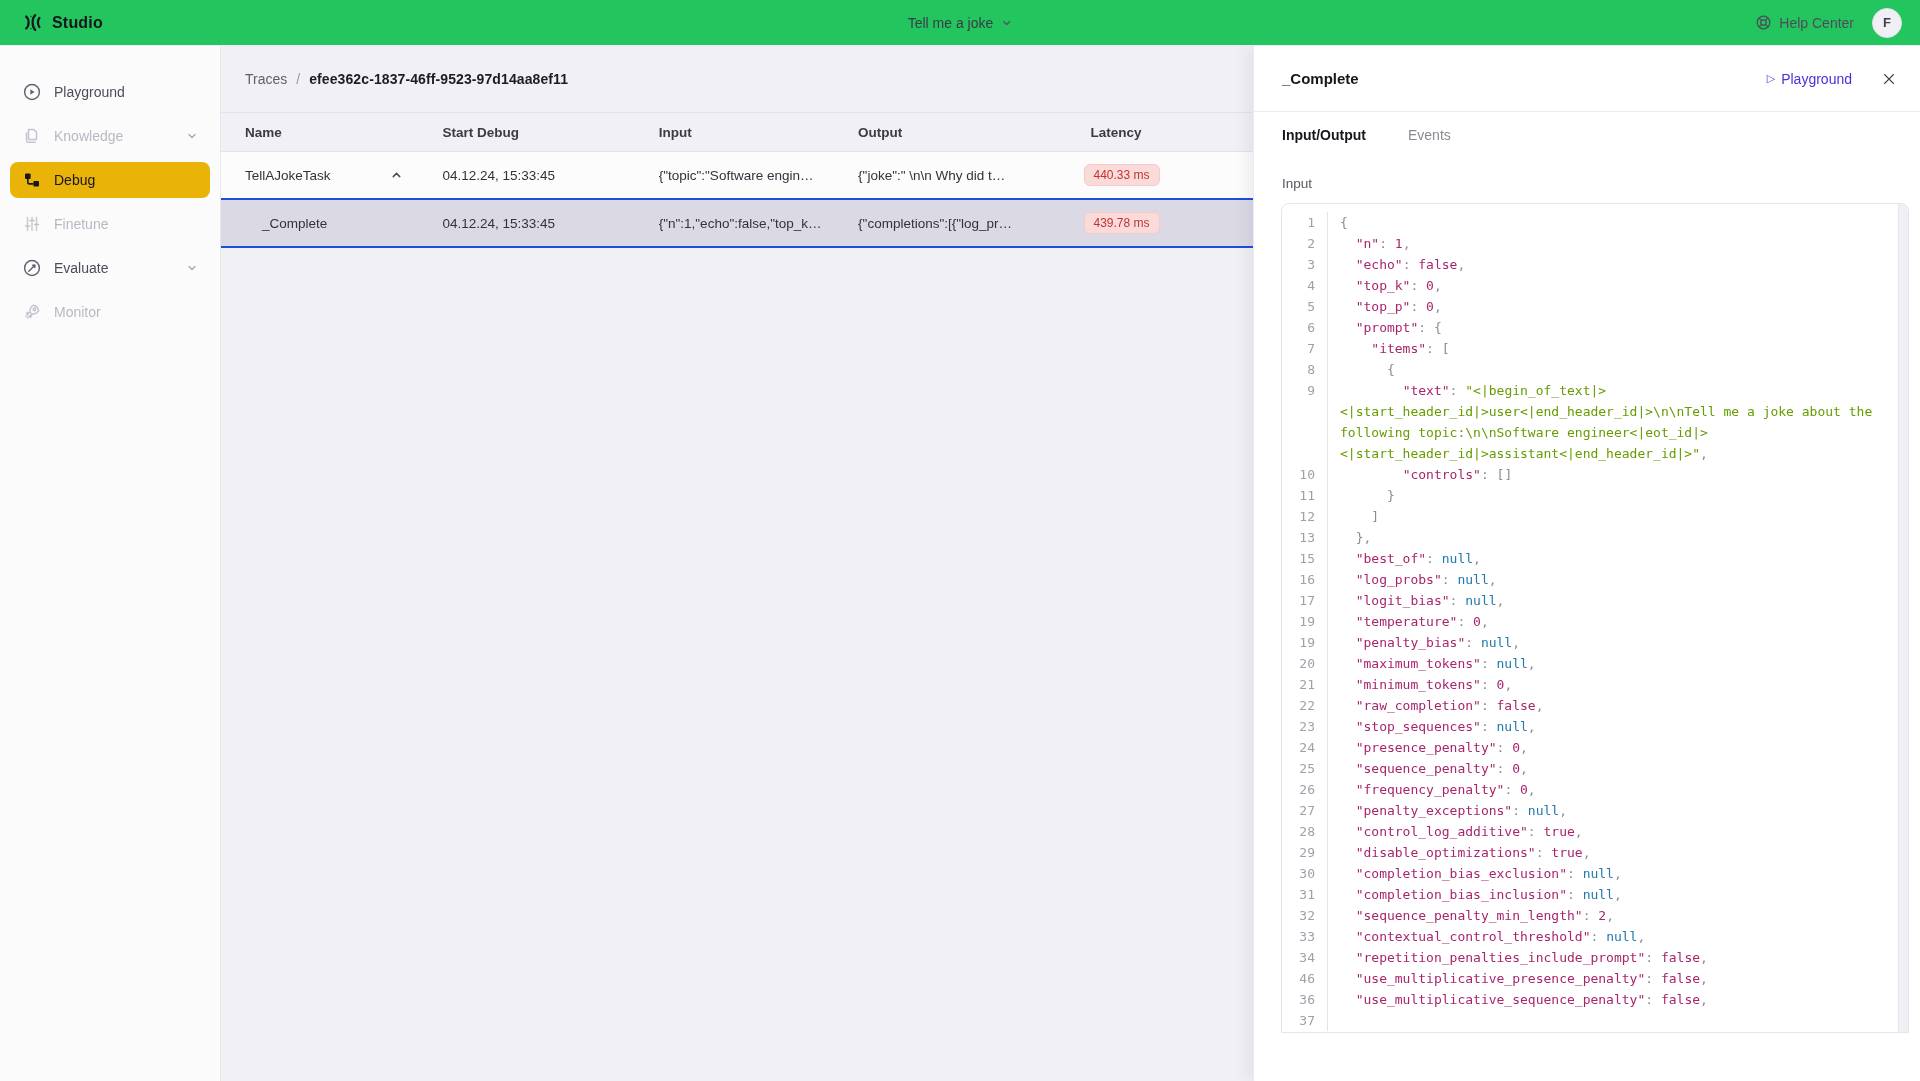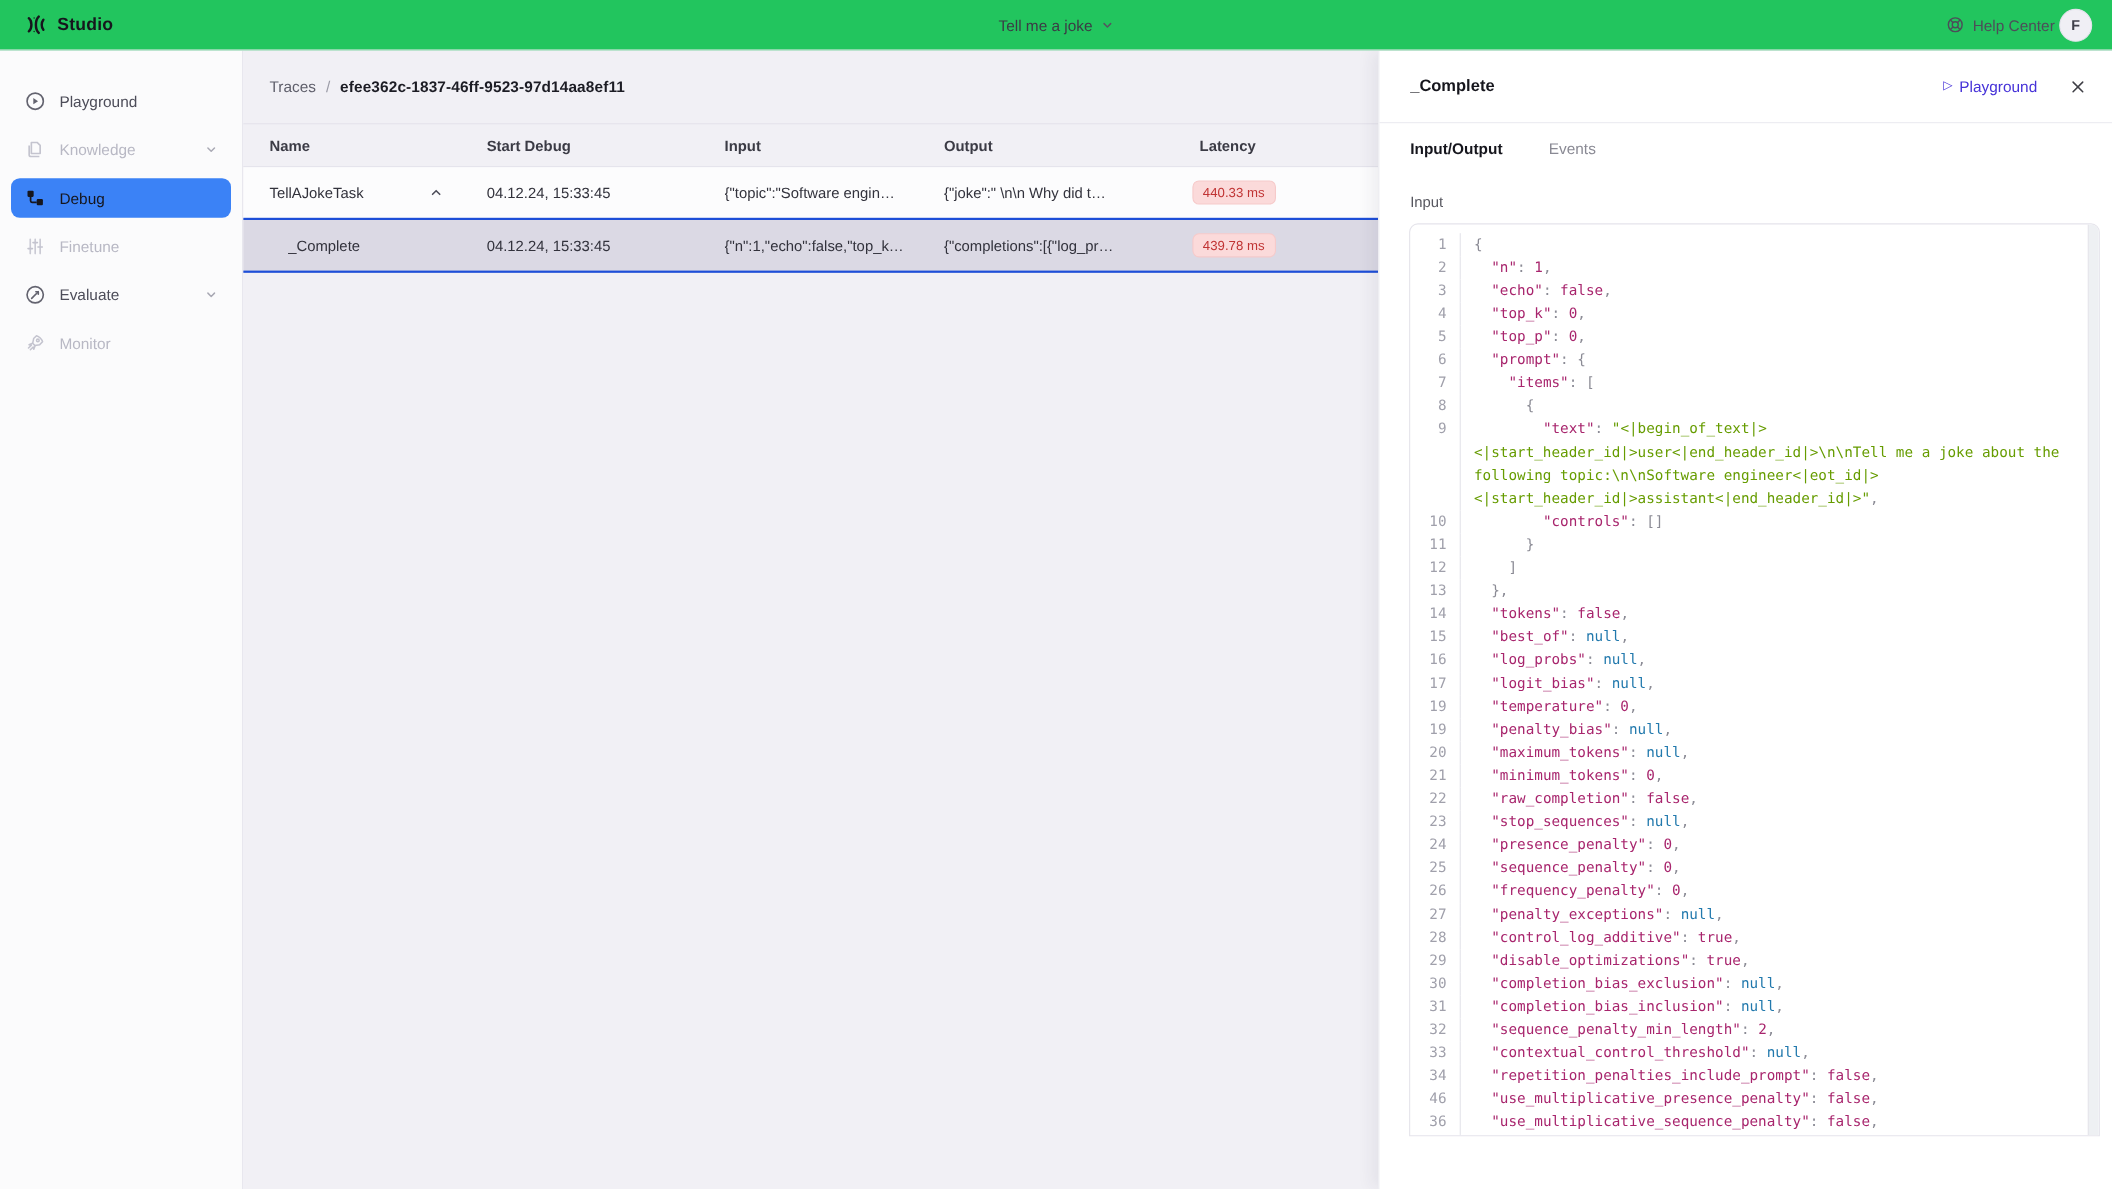--- a/index.html
+++ b/index.html
@@ -17,21 +17,21 @@
     background:#22c55e; border-bottom:1px solid #ececf2;
     display:flex; align-items:center; z-index:30;
   }
   .brand { display:flex; align-items:center; gap:9px; padding-left:22px; }
   .brand-name { font-size:16px; font-weight:700; color:#16161d; letter-spacing:.2px; }
   .ws-select {
     position:absolute; left:50%; transform:translateX(-50%);
     display:flex; align-items:center; gap:7px; cursor:pointer;
   }
   .ws-select span { font-size:14px; color:#3b3b45; font-weight:400; }
-  .topbar-right { margin-left:auto; display:flex; align-items:center; gap:4px; padding-right:18px; }
+  .topbar-right { margin-left:auto; display:flex; align-items:center; gap:18px; padding-right:18px; }
   .help { display:flex; align-items:center; gap:7px; cursor:pointer; }
   .help span { font-size:14px; color:#4d4d59; font-weight:500; }
   .avatar {
     width:30px; height:30px; border-radius:50%; background:#f0eff5;
     border:1px solid #e4e3ec; display:flex; align-items:center; justify-content:center;
     font-size:13px; font-weight:600; color:#3f3f4a; cursor:pointer;
   }
 
   
   .sidebar {
@@ -40,21 +40,21 @@
   }
   .side-item {
     height:36px; margin-bottom:8px; border-radius:8px;
     display:flex; align-items:center; gap:12px; padding:0 12px; cursor:pointer;
   }
   .side-item .lbl { font-size:14px; font-weight:500; flex:1; }
   .side-item.normal  { color:#4d4d59; }
   .side-item.normal .ic { color:#63636f; }
   .side-item.disabled { color:#b8b8c4; }
   .side-item.disabled .ic { color:#c4c4cf; }
-  .side-item.active { background:#3b82f6; color:#16161d; }
+  .side-item.active { background:#eab308; color:#16161d; }
   .side-item.active .ic { color:#16161d; }
   .side-item .chev { color:#a9a9b4; }
 
   
   .main { position:absolute; top:46px; left:221px; width:1032px; bottom:0; background:#f1f0f5; overflow:hidden; }
   .breadcrumb { height:66px; display:flex; align-items:center; padding-left:24px; gap:9px; font-size:14px; }
   .bc-root { color:#5f5f6b; cursor:pointer; }
   .bc-sep  { color:#9b9ba6; }
   .bc-cur  { color:#1c1c24; font-weight:600; letter-spacing:.1px; }
 
@@ -341,24 +341,20 @@
         </div>
         <div class="codeline">
           <span class="lnum">12</span>
           <span class="lcode"><span class="tok-p">    ]</span></span>
         </div>
         <div class="codeline">
           <span class="lnum">13</span>
           <span class="lcode"><span class="tok-p">  },</span></span>
         </div>
         <div class="codeline">
-          <span class="lnum">14</span>
-          <span class="lcode"><span class="tok-p">  </span><span class="tok-k">"tokens"</span><span class="tok-p">:</span><span class="tok-p"> </span><span class="tok-b">false</span><span class="tok-p">,</span></span>
-        </div>
-        <div class="codeline">
           <span class="lnum">15</span>
           <span class="lcode"><span class="tok-p">  </span><span class="tok-k">"best_of"</span><span class="tok-p">:</span><span class="tok-p"> </span><span class="tok-n">null</span><span class="tok-p">,</span></span>
         </div>
         <div class="codeline">
           <span class="lnum">16</span>
           <span class="lcode"><span class="tok-p">  </span><span class="tok-k">"log_probs"</span><span class="tok-p">:</span><span class="tok-p"> </span><span class="tok-n">null</span><span class="tok-p">,</span></span>
         </div>
         <div class="codeline">
           <span class="lnum">17</span>
           <span class="lcode"><span class="tok-p">  </span><span class="tok-k">"logit_bias"</span><span class="tok-p">:</span><span class="tok-p"> </span><span class="tok-n">null</span><span class="tok-p">,</span></span>

